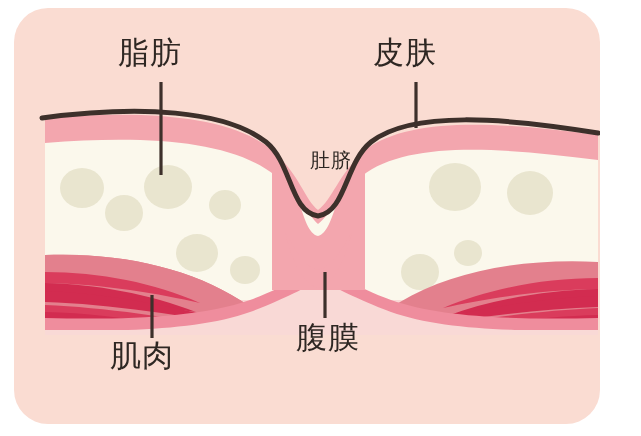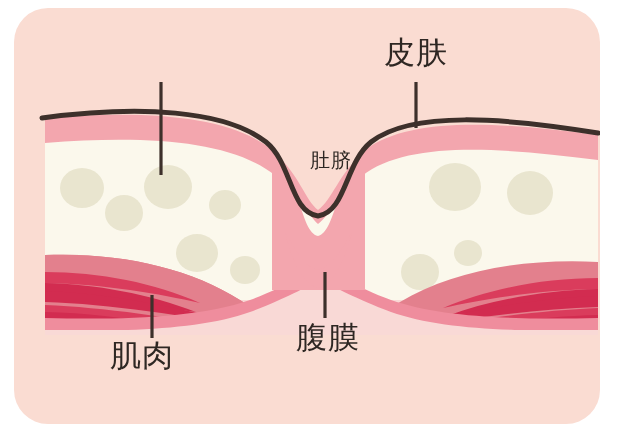--- a/index.html
+++ b/index.html
@@ -41,21 +41,21 @@
     font-family: "DejaVu Sans", "Liberation Sans", sans-serif;
     color: #2e2723;
     font-weight: 500;
     white-space: nowrap;
     letter-spacing: 1px;
     line-height: 1;
   }
   .lbl-big { font-size: 31px; }
   .lbl-small { font-size: 20px; font-family: Liberation Serif, serif; }
   #lbl-fat      { left: 118px; top: 37px; }
-  #lbl-skin     { left: 384px; top: 37px; }
+  #lbl-skin     { left: 373px; top: 37px; }
   #lbl-navel    { left: 310px; top: 150px; }
   #lbl-muscle   { left: 110px; top: 340px; }
   #lbl-perit    { left: 296px; top: 322px; }
 </style>
 </head>
 <body>
 
 <div id="stage">
 
   <div id="card"></div>
@@ -168,20 +168,21 @@
                C 346,212 345,163 371,142
                C 412,110 505,118 598,133" fill="none" stroke="#3d302b" stroke-width="5" stroke-linecap="round" stroke-linejoin="round"></path>
 
       <line x1="161" y1="82" x2="161" y2="175" stroke="#3d302b" stroke-width="3.2"></line>
       <line x1="416" y1="82" x2="416" y2="128" stroke="#3d302b" stroke-width="3.2"></line>
       <line x1="152" y1="295" x2="152" y2="338" stroke="#3d302b" stroke-width="3.2"></line>
       <line x1="325" y1="272" x2="325" y2="318" stroke="#3d302b" stroke-width="3.2"></line>
     </g>
   </svg>
 
+  <div class="label-text lbl-big" id="lbl-fat">脂肪</div>
 
   <div class="label-text lbl-big" id="lbl-skin">皮肤</div>
 
   <div class="label-text lbl-small" id="lbl-navel">肚脐</div>
 
   <div class="label-text lbl-big" id="lbl-perit">腹膜</div>
 
   <div class="label-text lbl-big" id="lbl-muscle">肌肉</div>
 
 </div>

